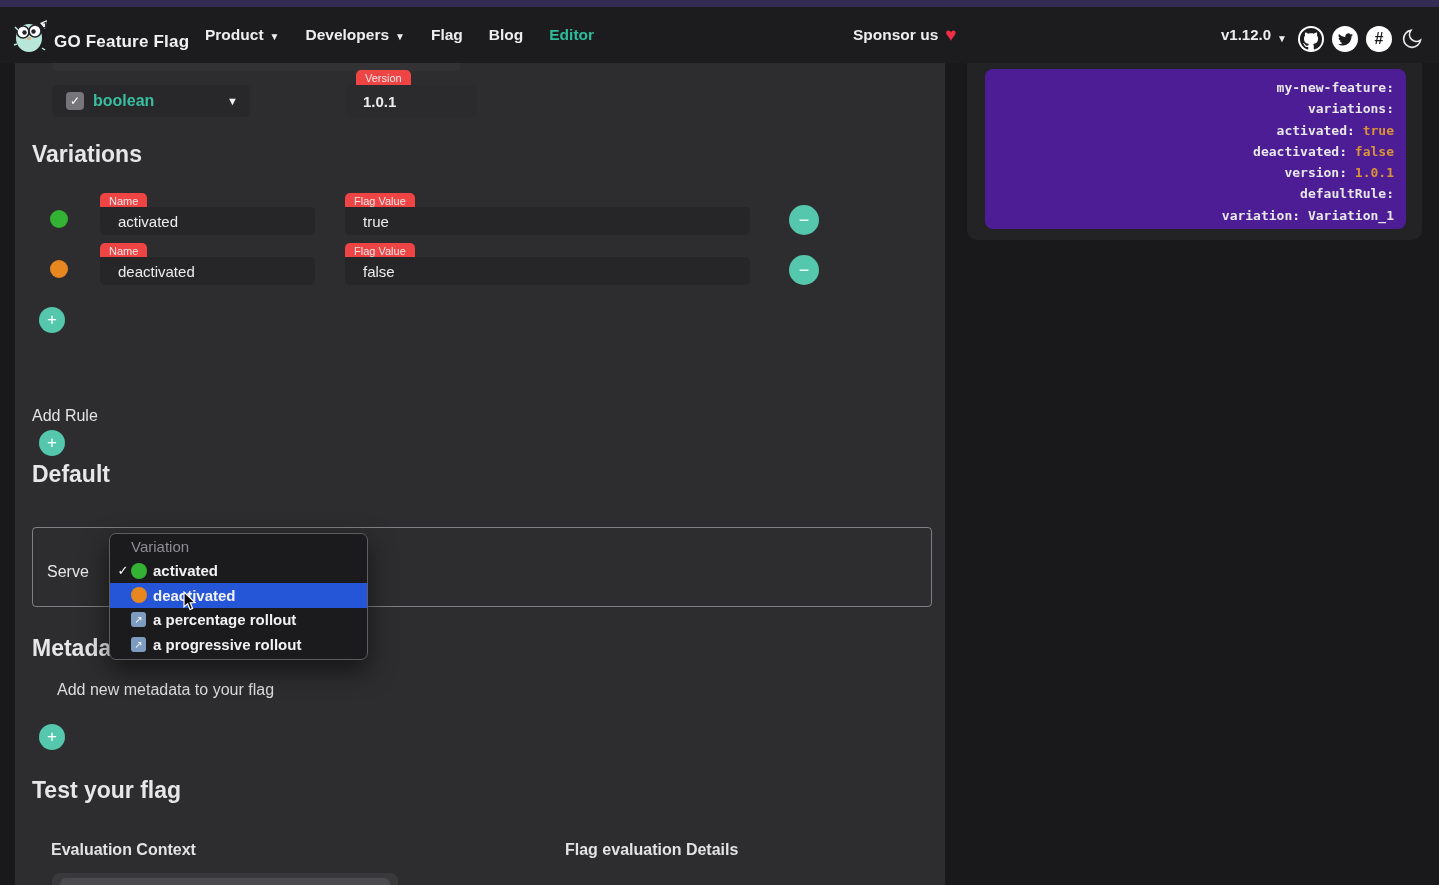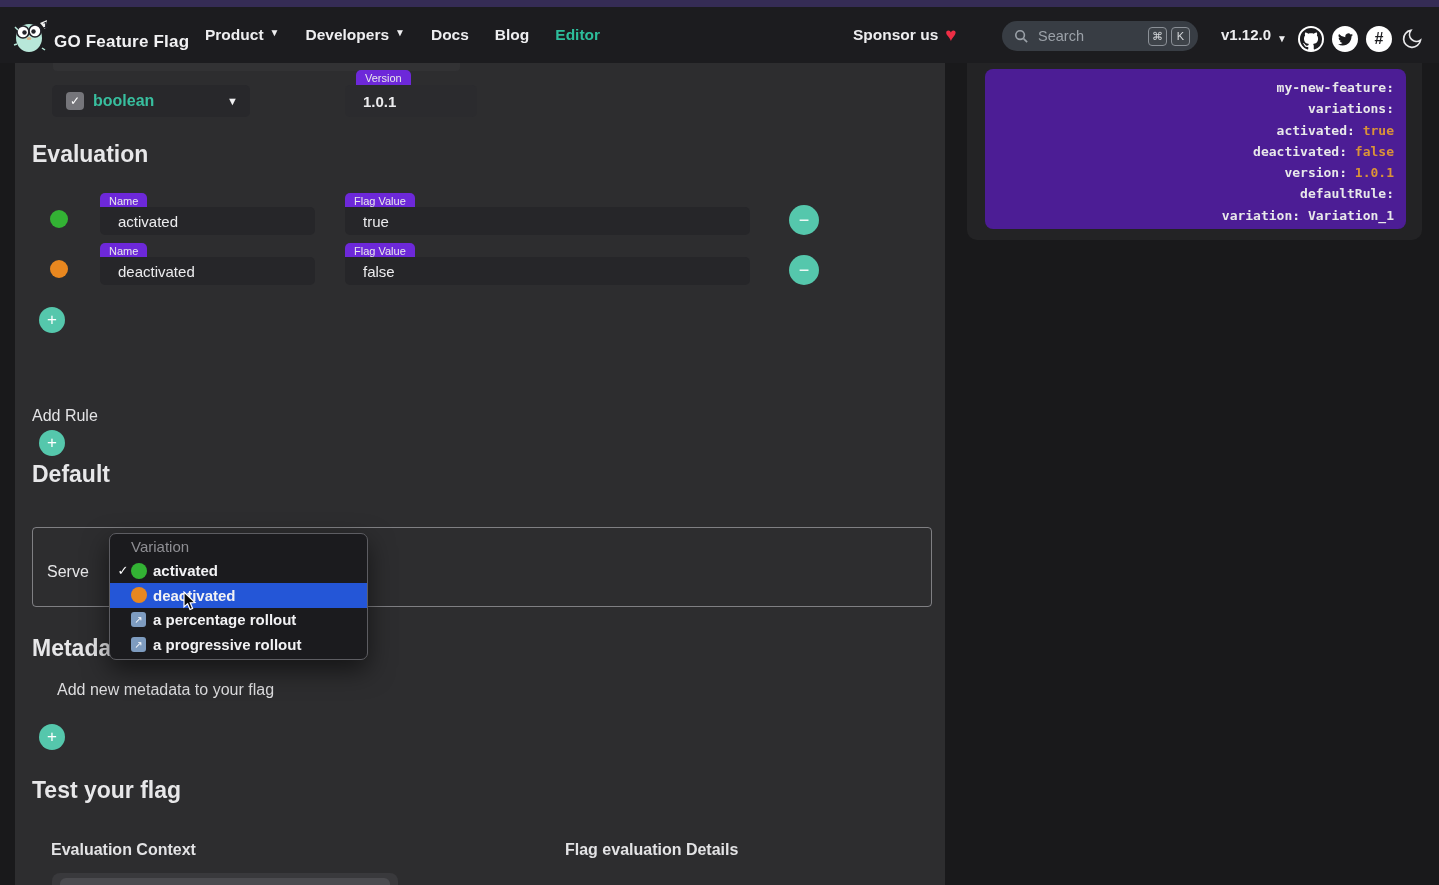--- a/index.html
+++ b/index.html
@@ -11,21 +11,21 @@
     -webkit-font-smoothing:antialiased;
   }
   .abs { position:absolute; }
 
   
   #top-strip { left:0; top:0; width:1439px; height:7px; background:#352c55; }
   #navbar { left:0; top:7px; width:1439px; height:56px; background:#1c1c1f; }
   #brand-logo { left:12px; top:8px; width:38px; height:40px; }
   #brand-title { left:54px; top:25px; font-size:17px; font-weight:bold; color:#f1f1f3; letter-spacing:.2px; }
   #nav-items { left:205px; top:0; height:56px; display:flex; align-items:center; gap:26px; }
-  .nav-item { font-size:15.5px; font-weight:bold; color:#eeeef0; cursor:pointer; display:flex; gap:6px; }
+  .nav-item { font-size:15.5px; font-weight:bold; color:#eeeef0; cursor:pointer; display:flex; align-items:center; gap:6px; }
   .nav-item.active { color:#2dbd9b; }
   .nav-caret { font-size:10px; color:#eeeef0; transform:translateY(1px); }
   #sponsor { left:853px; top:18px; font-size:15.5px; font-weight:bold; color:#eeeef0; display:flex; gap:7px; align-items:center; }
   #sponsor .heart { color:#ee2e45; font-size:19px; line-height:1; }
   #searchbox { left:1002px; top:14px; width:196px; height:30px; background:#383d44; border-radius:15px;
     display:flex; align-items:center; padding:0 8px 0 12px; }
   #search-placeholder { color:#9ba1a8; font-size:14.5px; margin-left:9px; flex:1; }
   .keycap { width:19px; height:19px; border:1px solid #8b9097; border-radius:4px; color:#d5d8db;
     font-size:11px; display:flex; align-items:center; justify-content:center; margin-left:4px; background:rgba(255,255,255,0.03); }
   #nav-version { left:1221px; top:19px; font-size:15px; font-weight:bold; color:#eeeef0; display:flex; align-items:flex-end; gap:6px; }
@@ -46,21 +46,21 @@
   
   #cutoff-input { left:38px; top:0; width:407px; height:8px; background:#323234; border-radius:0 0 4px 4px; }
 
   #type-select { left:37px; top:22px; width:198px; height:32px; background:#28282b; border-radius:5px;
     display:flex; align-items:center; padding:0 12px 0 14px; cursor:pointer; }
   #type-checkbox { width:18px; height:18px; background:#75757a; border-radius:4px; color:#fff; font-size:12px;
     display:flex; align-items:center; justify-content:center; }
   #type-select-label { color:#38bf9f; font-size:16px; font-weight:bold; margin-left:9px; flex:1; }
   #type-select .select-caret { color:#f0f0f2; font-size:11px; }
 
-  .field-tab { position:absolute; background:#6d28d9; border-radius:5px 5px 0 0; padding:2px 9px 1px 9px;
+  .field-tab { position:absolute; background:#ef4444; border-radius:5px 5px 0 0; padding:2px 9px 1px 9px;
     font-size:11px; color:#e8e8ea; }
   .field-input { position:absolute; background:#2b2b2e; border-radius:0 5px 5px 5px; color:#ececee;
     font-size:15px; display:flex; align-items:center; padding-left:18px; }
   #version-input { left:330px; top:22px; width:132px; height:32px; font-weight:bold; border-radius:5px; }
   #version-tab { left:341px; top:7px; }
 
   .section-heading { position:absolute; font-size:23px; font-weight:bold; color:#e7e7e9; }
   .sub-label { position:absolute; font-size:16px; font-weight:bold; color:#e3e3e5; }
   .sub-text { position:absolute; font-size:16px; color:#dddddf;margin-left:25px; }
 
@@ -118,44 +118,35 @@
     <div id="nav-items" class="abs">
         <span class="nav-item">
           <span>Product</span>
           <span class="nav-caret">▼</span>
         </span>
         <span class="nav-item">
           <span>Developers</span>
           <span class="nav-caret">▼</span>
         </span>
         <span class="nav-item">
-          <span>Docs</span>
+          <span>Flag</span>
         </span>
         <span class="nav-item">
           <span>Blog</span>
         </span>
         <span class="nav-item active">
           <span>Editor</span>
         </span>
       </div>
 
     <div id="sponsor" class="abs">
       <span>Sponsor us</span>
       <span class="heart">♥</span>
     </div>
 
-    <div id="searchbox" class="abs">
-      <svg width="15" height="15" viewBox="0 0 16 16">
-        <circle cx="6.5" cy="6.5" r="4.6" fill="none" stroke="#9ba1a8" stroke-width="1.7"></circle>
-        <line x1="10.2" y1="10.2" x2="14" y2="14" stroke="#9ba1a8" stroke-width="1.7"></line>
-      </svg>
-      <span id="search-placeholder">Search</span>
-      <span class="keycap">⌘</span>
-      <span class="keycap">K</span>
-    </div>
 
     <div id="nav-version" class="abs">
       <span>v1.12.0</span>
       <span class="nav-caret">▼</span>
     </div>
 
     <div id="nav-social" class="abs">
       <span class="social-circle">
         <svg width="26" height="26" viewBox="0 0 16 16">
           <path fill="#1c1c1f" transform="translate(1.2,1.2) scale(0.85)" d="M8 0C3.58 0 0 3.58 0 8c0 3.54 2.29 6.53 5.47 7.59.4.07.55-.17.55-.38 0-.19-.01-.82-.01-1.49-2.01.37-2.53-.49-2.69-.94-.09-.23-.48-.94-.82-1.13-.28-.15-.68-.52-.01-.53.63-.01 1.08.58 1.23.82.72 1.21 1.87.87 2.33.66.07-.52.28-.87.51-1.07-1.78-.2-3.64-.89-3.64-3.95 0-.87.31-1.59.82-2.15-.08-.2-.36-1.02.08-2.12 0 0 .67-.21 2.2.82.64-.18 1.32-.27 2-.27s1.36.09 2 .27c1.53-1.04 2.2-.82 2.2-.82.44 1.1.16 1.92.08 2.12.51.56.82 1.27.82 2.15 0 3.07-1.87 3.75-3.65 3.95.29.25.54.73.54 1.48 0 1.07-.01 1.93-.01 2.2 0 .21.15.46.55.38A8.01 8.01 0 0 0 16 8c0-4.42-3.58-8-8-8z"></path>
@@ -180,21 +171,21 @@
     <div id="cutoff-input" class="abs"></div>
 
     <div id="type-select" class="abs">
       <span id="type-checkbox">✓</span>
       <span id="type-select-label">boolean</span>
       <span class="select-caret">▼</span>
     </div>
     <div id="version-tab" class="field-tab">Version</div>
     <div id="version-input" class="field-input">1.0.1</div>
 
-    <div class="section-heading" style="left:17px; top:78px;">Evaluation</div>
+    <div class="section-heading" style="left:17px; top:78px;">Variations</div>
     <div id="variation-rows">
         <div class="var-dot" style="left: 35px; top: 147px; background: rgb(51, 178, 52);"></div>
         <div class="field-tab" style="left: 85px; top: 130px;">Name</div>
         <div class="field-input" style="left: 85px; top: 144px; width: 215px; height: 28px; background: rgb(38, 38, 41);">activated</div>
         <div class="field-tab" style="left: 330px; top: 130px;">Flag Value</div>
         <div class="field-input" style="left: 330px; top: 144px; width: 405px; height: 28px; background: rgb(38, 38, 41);">true</div>
         <button class="tealbtn minus-btn" style="left: 774px; top: 142px;">−</button>
         <div class="var-dot" style="left: 35px; top: 197px; background: rgb(232, 135, 31);"></div>
         <div class="field-tab" style="left: 85px; top: 180px;">Name</div>
         <div class="field-input" style="left: 85px; top: 194px; width: 215px; height: 28px; background: rgb(38, 38, 41);">deactivated</div>

